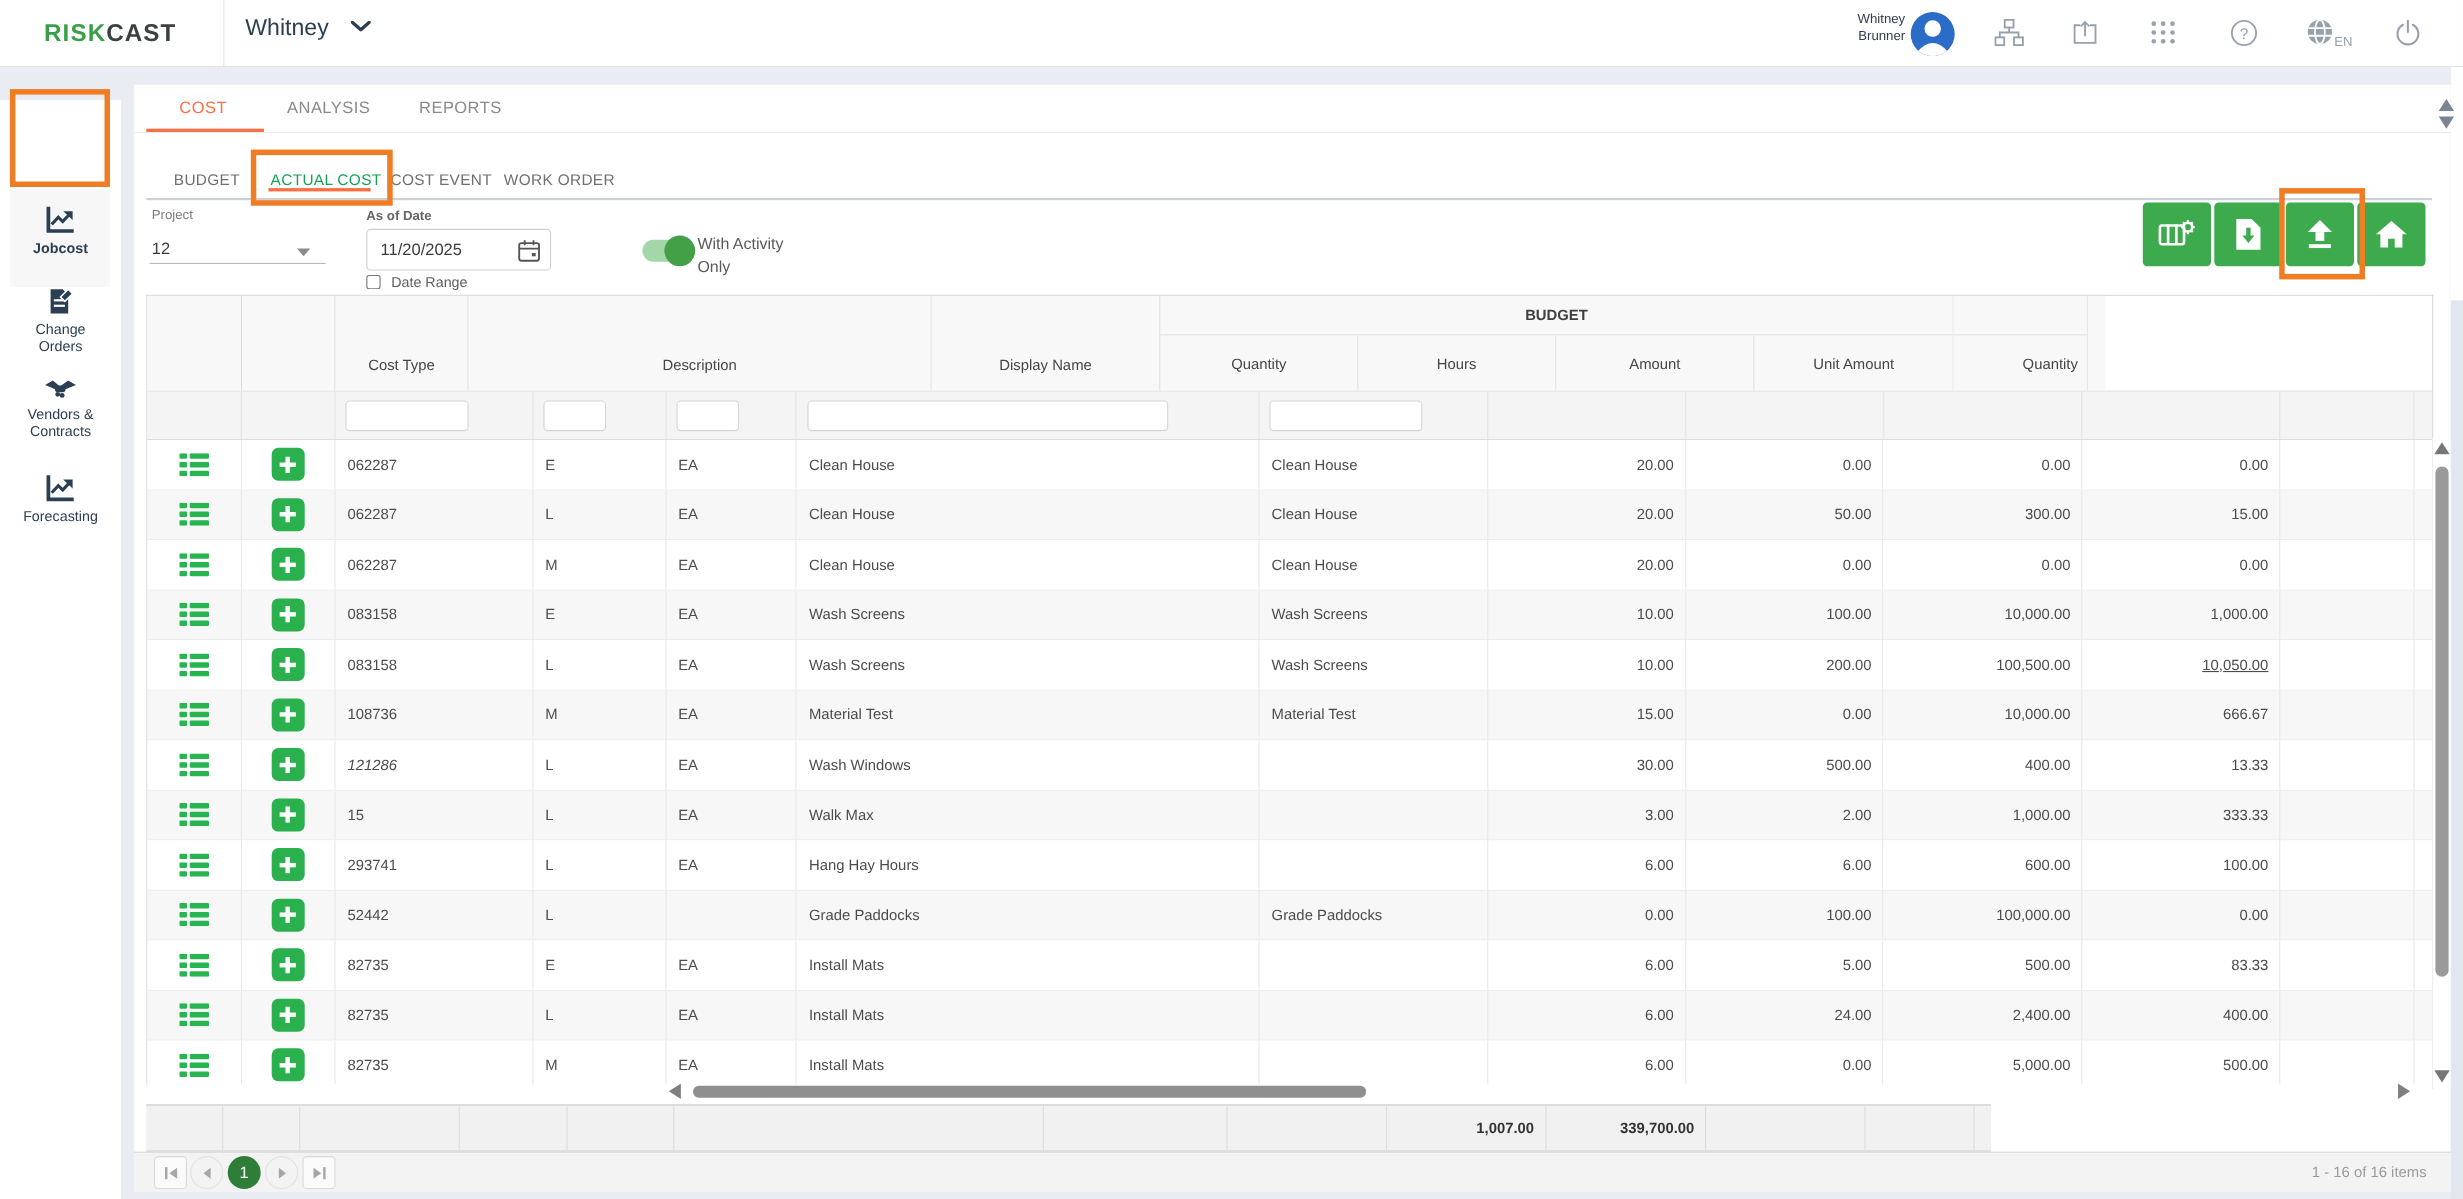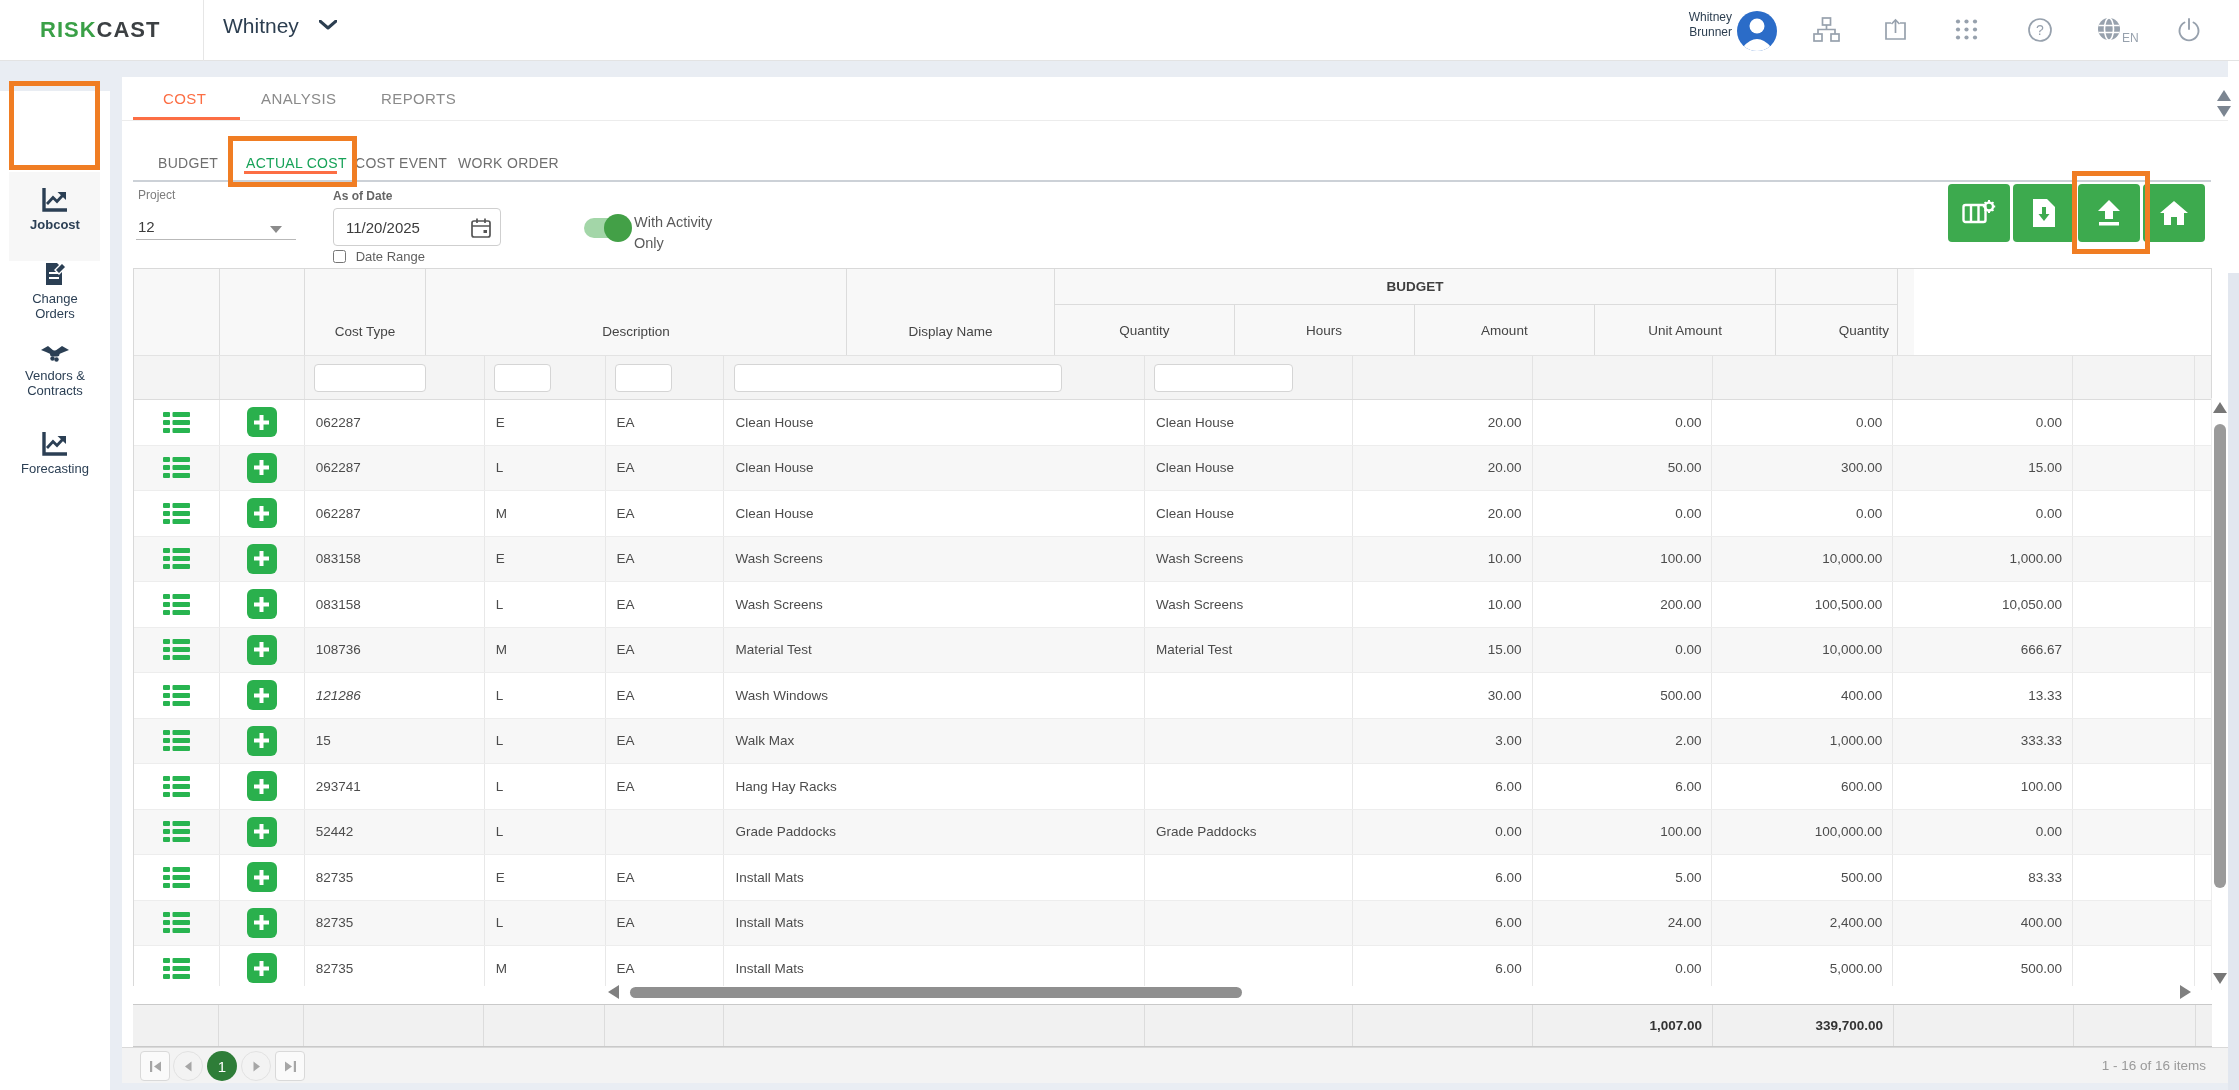--- a/index.html
+++ b/index.html
@@ -83,21 +83,21 @@
   .drow.alt { background:#f7f7f7; }
   .dcell { border-right:1px solid #e8e8e8; font-size:13.5px; color:#4c4c4c; display:flex; align-items:center; }
   .dcell:last-child { border-right:none; }
   .dcell.num { justify-content:flex-end; padding-right:10px; }
   .dcell.txt { padding-left:11px; }
   .dcell.ctr { justify-content:center; }
   .plus-btn { width:30px; height:30px; border-radius:6px; background:#2ab04d; display:flex;
               align-items:center; justify-content:center; cursor:pointer; }
 
   
-  #totals { position:absolute; left:133px; top:1004px; width:2079px; height:43px; display:flex;
+  #totals { position:absolute; left:133px; top:1004px; width:1677px; height:43px; display:flex;
             border-top:1px solid #c9c9c9; border-bottom:1px solid #c9c9c9; background:#f1f1f1; }
   .tcell { border-right:1px solid #dcdcdc; display:flex; align-items:center; justify-content:flex-end;
            padding-right:10px; font-size:13.5px; font-weight:bold; color:#333; }
   .tcell:last-child { border-right:none; }
   #pager { position:absolute; left:122px; top:1047px; width:2106px; height:36px; background:#f3f3f3;
            border-top:1px solid #d9d9d9; }
   .pbtn { position:absolute; top:3px; width:30px; height:30px; display:flex; align-items:center;
           justify-content:center; cursor:pointer; }
   .pbtn.sq { border:1px solid #d9d9d9; border-radius:4px; background:#fafafa; }
   .pbtn.ci { border:1px solid #e2e2e2; border-radius:50%; }
@@ -516,21 +516,21 @@
               </div>
             </div>
             <div class="dcell txt" style="width: 180px;">083158</div>
             <div class="dcell txt" style="width: 121px;">L</div>
             <div class="dcell txt" style="width: 119px;">EA</div>
             <div class="dcell txt" style="width: 421px;">Wash Screens</div>
             <div class="dcell txt" style="width: 208px;">Wash Screens</div>
             <div class="dcell num" style="width: 180px;">10.00</div>
             <div class="dcell num" style="width: 180px;">200.00</div>
             <div class="dcell num" style="width: 181px;">100,500.00</div>
-            <div class="dcell num" style="width: 180px;">10,050.00</div>
+            <div class="dcell num" style="width: 180px; text-decoration: underline;">10,050.00</div>
             <div class="dcell num" style="width: 122px;"></div>
             <div class="dcell " style="width: 16px;"></div>
           </div>
           <div class="drow alt">
             <div class="dcell ctr" style="width: 86px;">
               <span style="display:flex">
                 <svg width="27" height="21" viewBox="0 0 27 21" fill="#28b450">
                   <rect x="0" y="0" width="7" height="5" rx="1"></rect>
                   <rect x="9.5" y="0" width="17.5" height="5" rx="1"></rect>
                   <rect x="0" y="8" width="7" height="5" rx="1"></rect>
@@ -643,21 +643,21 @@
               <div class="plus-btn">
                 <svg width="15" height="15" viewBox="0 0 15 15" fill="#fff">
                   <rect x="5.5" y="0" width="4" height="15"></rect>
                   <rect x="0" y="5.5" width="15" height="4"></rect>
                 </svg>
               </div>
             </div>
             <div class="dcell txt" style="width: 180px;">293741</div>
             <div class="dcell txt" style="width: 121px;">L</div>
             <div class="dcell txt" style="width: 119px;">EA</div>
-            <div class="dcell txt" style="width: 421px;">Hang Hay Racks</div>
+            <div class="dcell txt" style="width: 421px;">Hang Hay Hours</div>
             <div class="dcell txt" style="width: 208px;"></div>
             <div class="dcell num" style="width: 180px;">6.00</div>
             <div class="dcell num" style="width: 180px;">6.00</div>
             <div class="dcell num" style="width: 181px;">600.00</div>
             <div class="dcell num" style="width: 180px;">100.00</div>
             <div class="dcell num" style="width: 122px;"></div>
             <div class="dcell " style="width: 16px;"></div>
           </div>
           <div class="drow alt">
             <div class="dcell ctr" style="width: 86px;">

